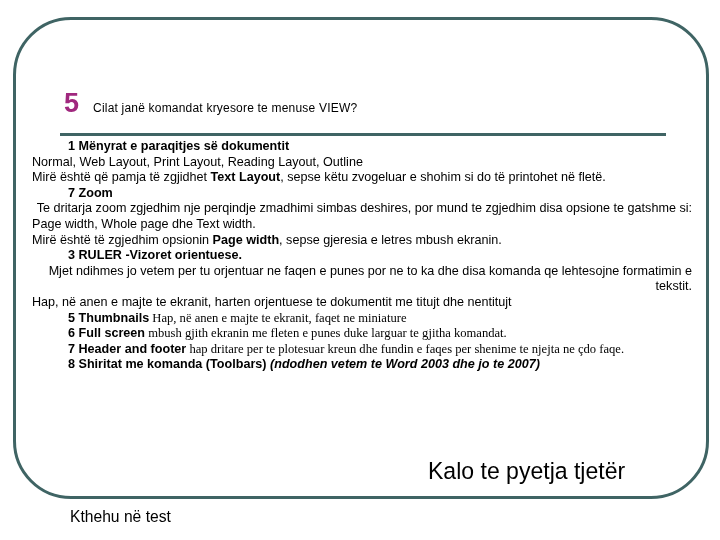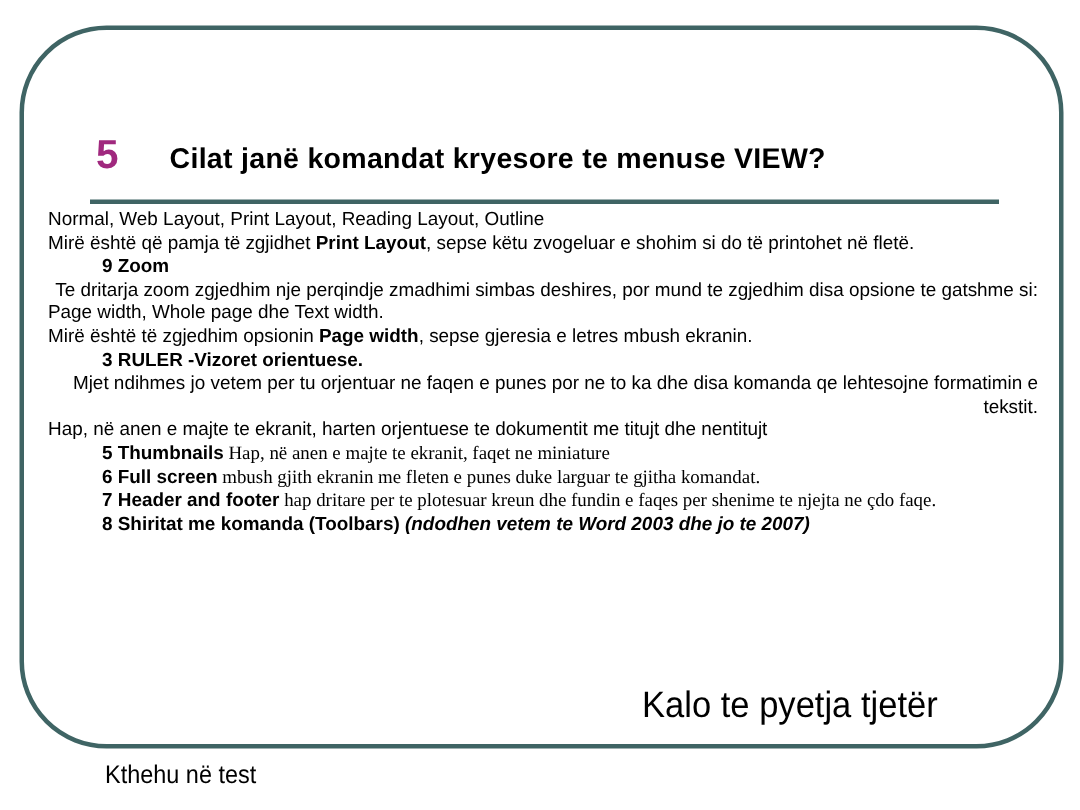--- a/index.html
+++ b/index.html
@@ -37,25 +37,24 @@
     .q-number {
       font-family: "Liberation Sans", sans-serif;
       font-weight: bold;
       font-size: 27px;
       color: #A0287E;
       line-height: 30px;
       margin-right: 14px;
     }
     .q-title {
       font-family: "Liberation Sans", sans-serif;
-      font-weight: bold;
-      font-size: 19px;
+      font-weight: normal;
+      font-size: 12px;
       letter-spacing: 0.2px;
       line-height: 30px;
-      margin-left: 20px;
     }
     .separator {
       position: absolute;
       left: 60px;
       top: 133px;
       width: 606px;
       height: 3px;
       background: #3F6464;
     }
     .content {
@@ -114,24 +113,25 @@
 
 <div class="title-row">
   <span class="q-number">5</span>
   <span class="q-title">Cilat janë komandat kryesore te menuse  VIEW?</span>
 </div>
 
 <div class="separator"></div>
 
 <div class="content">
 
+  <div class="line indent b">1 Mënyrat e paraqitjes së dokumentit</div>
   <div class="line">Normal, Web Layout, Print Layout, Reading Layout, Outline</div>
-  <div class="line"><span>Mirë është që pamja të zgjidhet </span><span class="b">Print Layout</span><span>, sepse këtu zvogeluar e shohim si do të printohet në fletë.</span></div>
+  <div class="line"><span>Mirë është që pamja të zgjidhet </span><span class="b">Text Layout</span><span>, sepse këtu zvogeluar e shohim si do të printohet në fletë.</span></div>
 
-  <div class="line indent b">9 Zoom</div>
+  <div class="line indent b">7 Zoom</div>
   <div class="line wrap">Te dritarja zoom zgjedhim nje perqindje zmadhimi simbas deshires, por mund te zgjedhim disa opsione te gatshme si:</div>
   <div class="line">Page width,  Whole page dhe Text width.</div>
   <div class="line"><span>Mirë është të zgjedhim opsionin  </span><span class="b">Page width</span><span>, sepse gjeresia e letres mbush ekranin.</span></div>
 
   <div class="line indent b">3 RULER -Vizoret orientuese.</div>
   <div class="line wrap">Mjet ndihmes jo vetem per tu orjentuar ne faqen e punes por ne to ka dhe disa komanda qe lehtesojne formatimin e tekstit.</div>
 
   <div class="line">Hap, në anen e majte te ekranit, harten orjentuese te dokumentit me titujt dhe nentitujt</div>
 
   <div class="line indent"><span class="b">5 Thumbnails</span><span class="serif"> Hap, në anen e majte te ekranit, faqet ne miniature</span></div>

